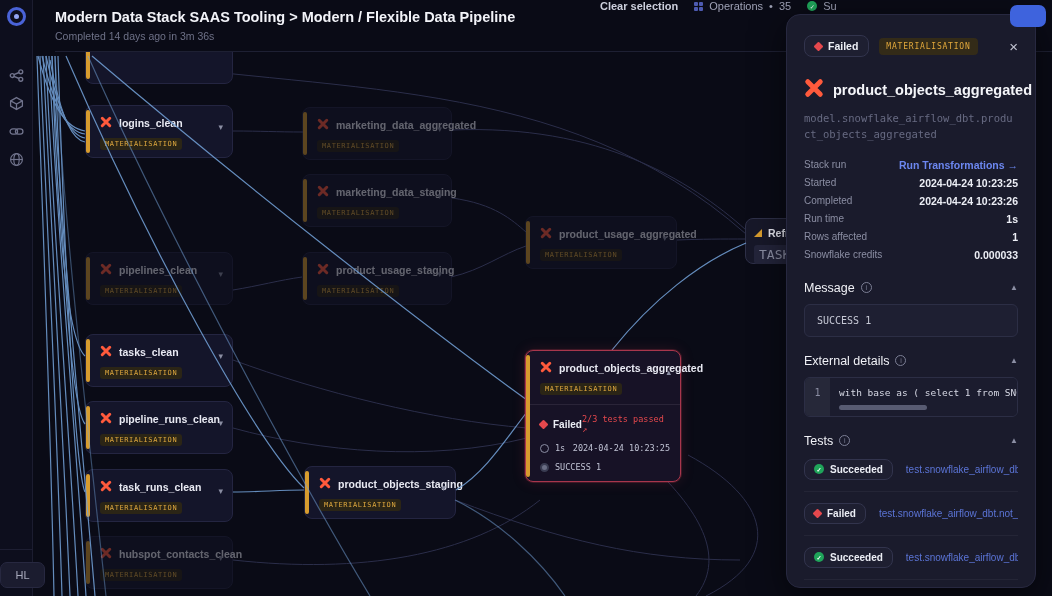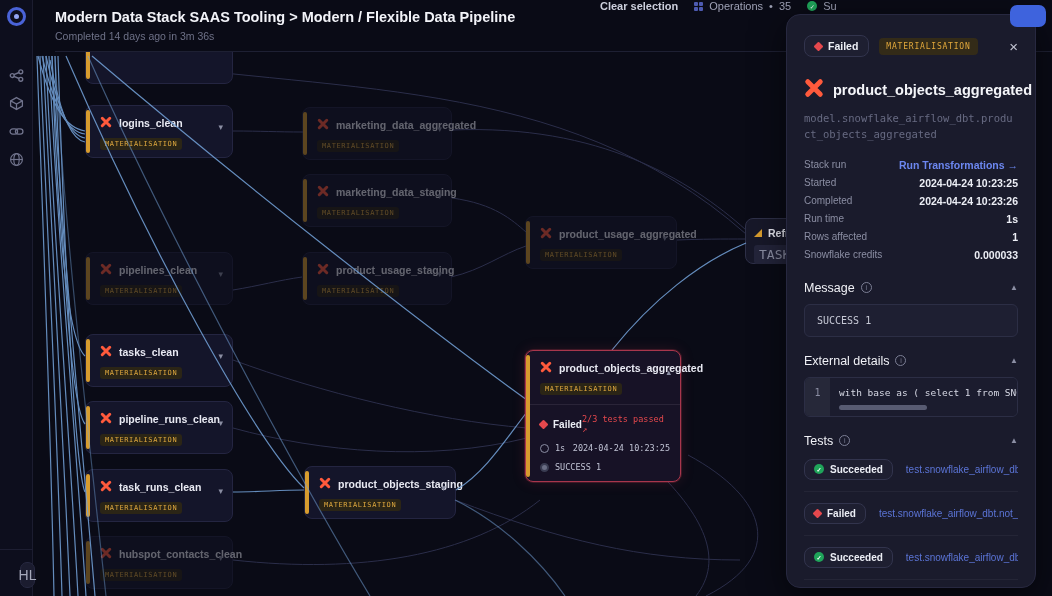--- a/index.html
+++ b/index.html
@@ -9,22 +9,22 @@
   
   .sidebar { position:absolute; left:0; top:0; bottom:0; width:33px; background:#0d0e1d;
     border-right:1px solid #1c1d30; z-index:50; }
   .logo { position:absolute; left:7px; top:7px; width:19px; height:19px; border-radius:50%;
     border:3px solid #4a63d8; background:#0d0e1d; }
   .logo-dot { position:absolute; left:4px; top:4px; width:5px; height:5px; border-radius:50%; background:#93a5f2; }
   .side-icons { position:absolute; top:68px; left:0; width:33px; display:flex; flex-direction:column;
     align-items:center; gap:13px; }
   .side-icons svg { display:block; }
   .side-divider { position:absolute; bottom:46px; left:0; width:33px; height:1px; background:#1d1e32; }
-  .avatar { position:absolute; bottom:8px; left:20px; width:15px; height:26px; border-radius:7px;
-    background:#1b1c2f; border:1px solid #272840; color:#a7aabc; font-size:14px;
+  .avatar { position:absolute; bottom:8px; left:0; width:45px; height:26px; border-radius:7px;
+    background:#1b1c2f; border:1px solid #272840; color:#a7aabc; font-size:11px;
     display:flex; align-items:center; justify-content:center; }
 
   
   .header { position:absolute; left:33px; top:0; right:0; height:52px; background:#0a0b16; z-index:10; }
   .header::after { content:""; position:absolute; left:22px; right:0; bottom:0; height:1px; background:#1e2033; }
   .h-title { position:absolute; left:22px; top:9px; font-size:14.5px; font-weight:700; color:#f2f3f8; }
   .h-sub { position:absolute; left:22px; top:30px; font-size:10.5px; color:#6e7187; }
   .h-right { position:absolute; left:567px; top:0; height:30px; display:flex; align-items:flex-start; gap:16px; }
   .h-clear { font-size:11px; color:#cdd0dd; font-weight:600; }
   .h-ops { display:flex; align-items:center; gap:6px; font-size:11px; color:#9ea1b5; }

